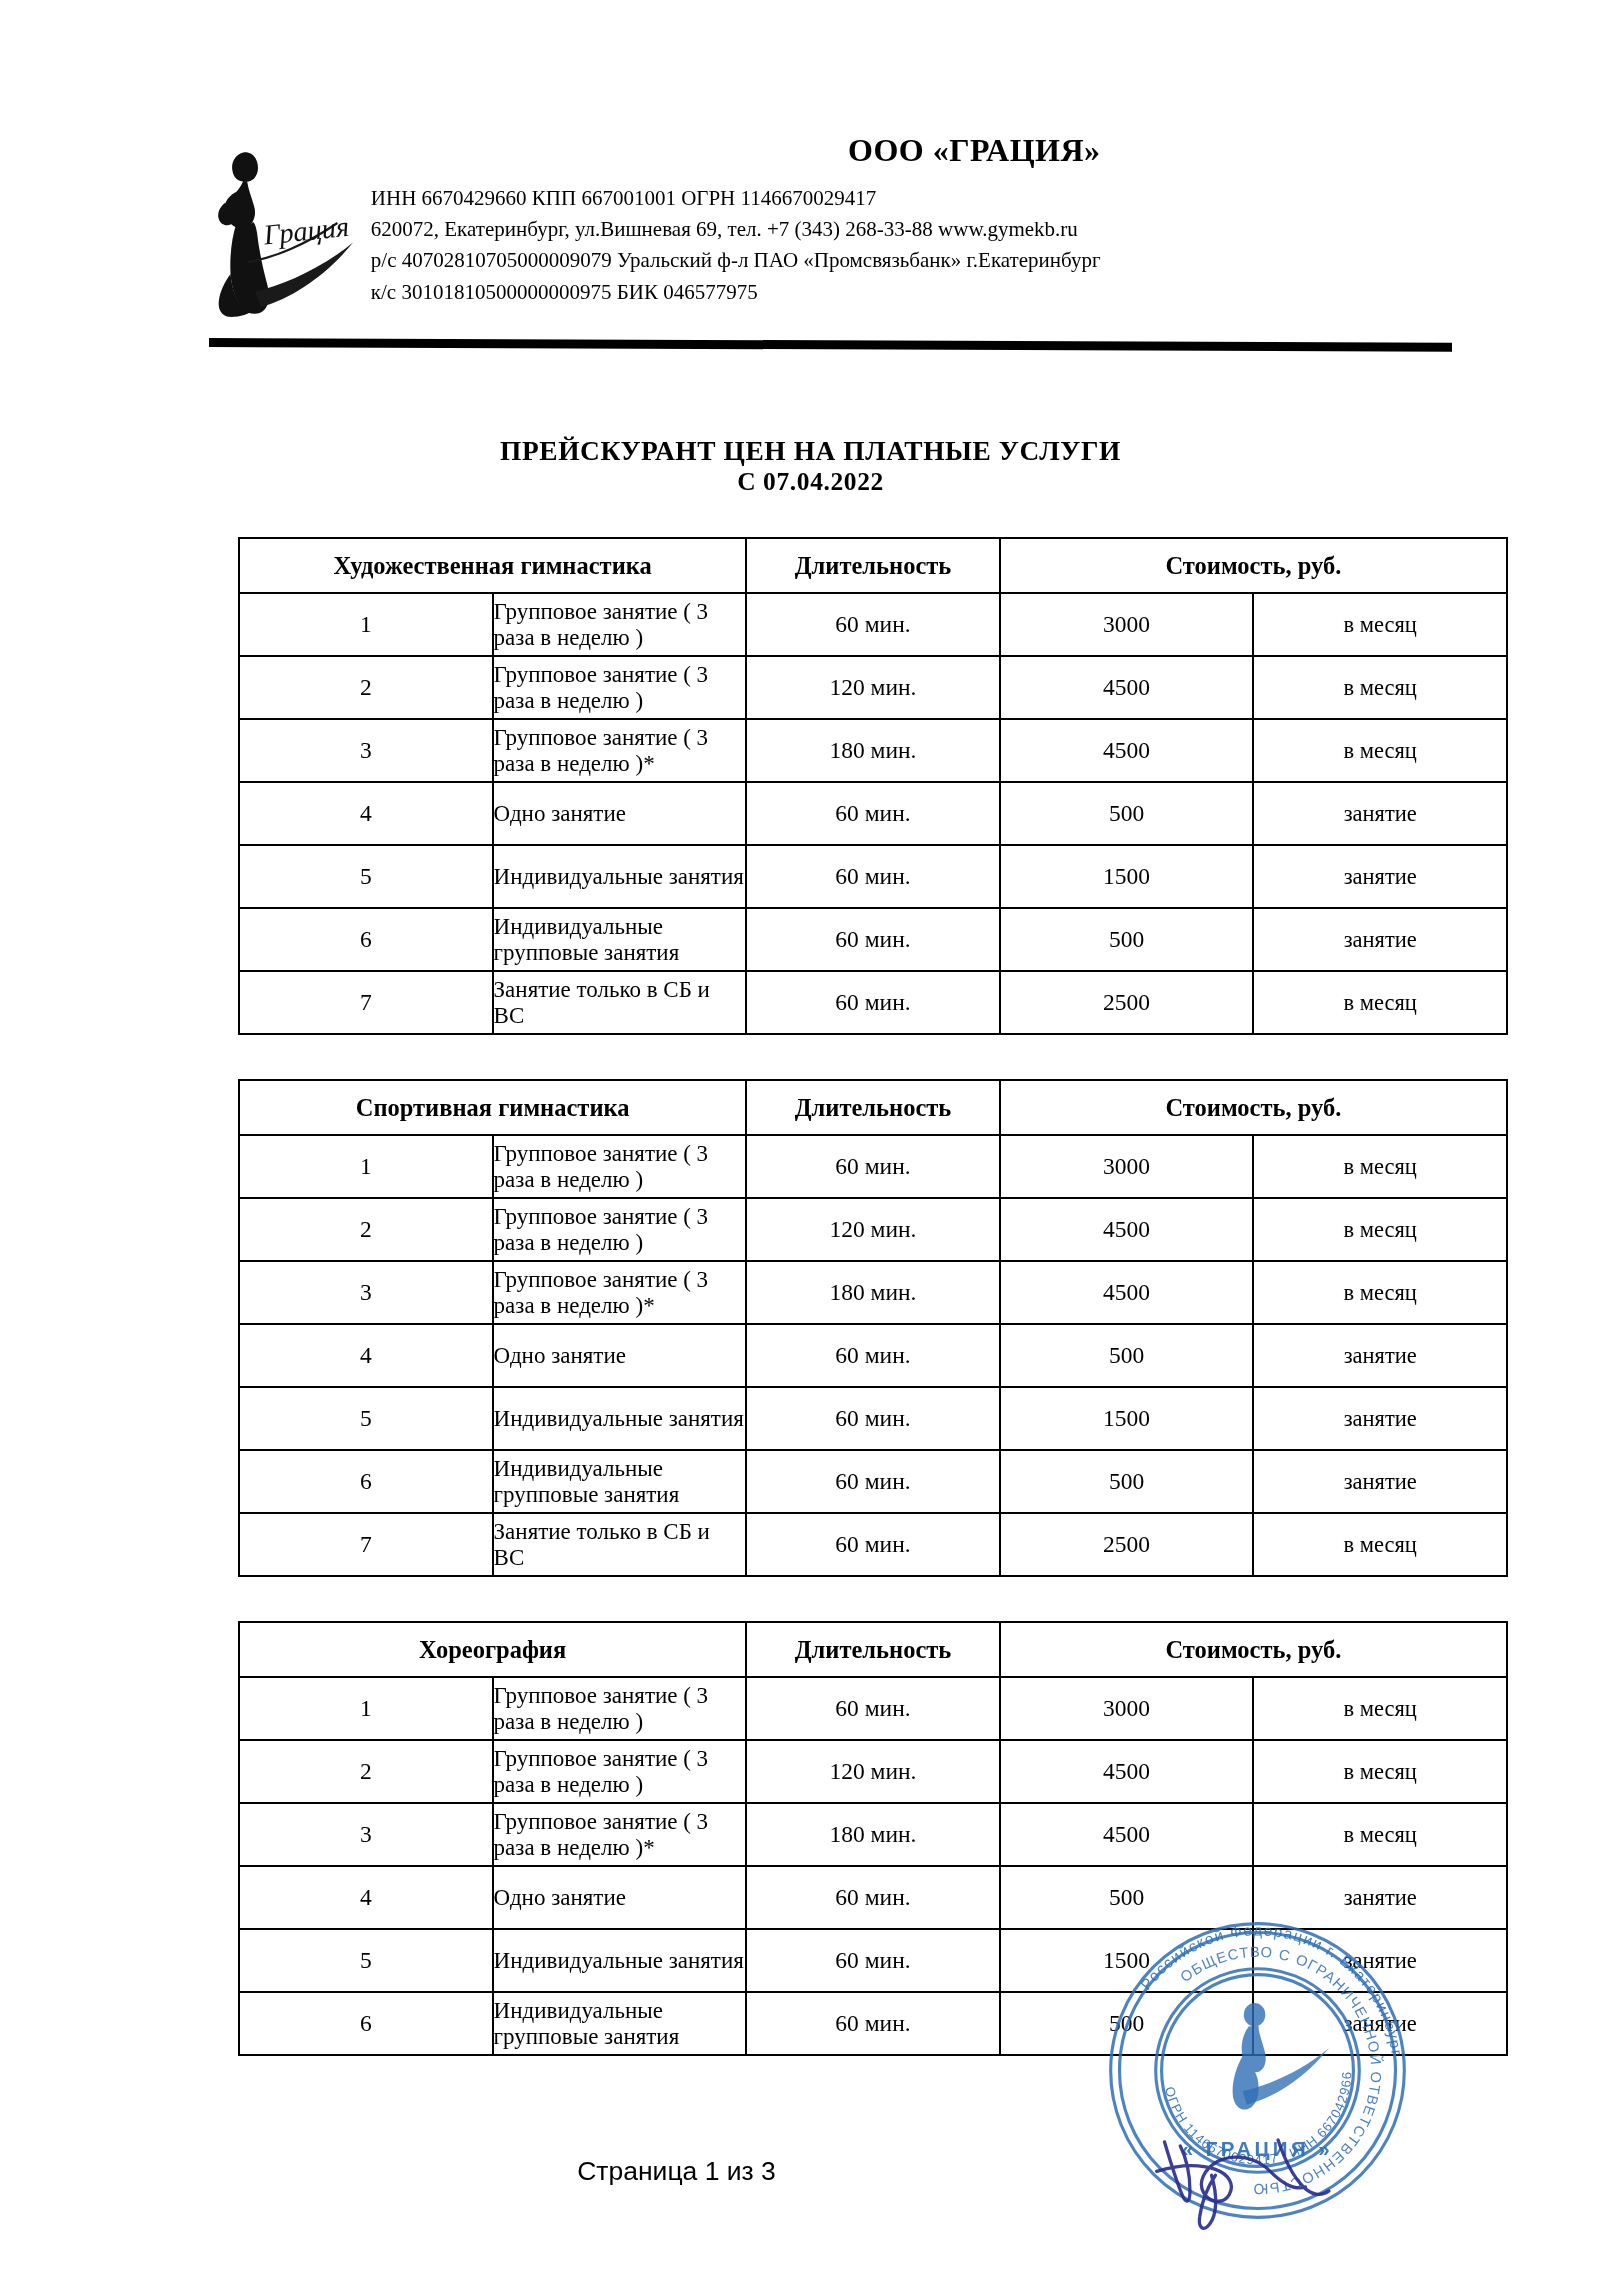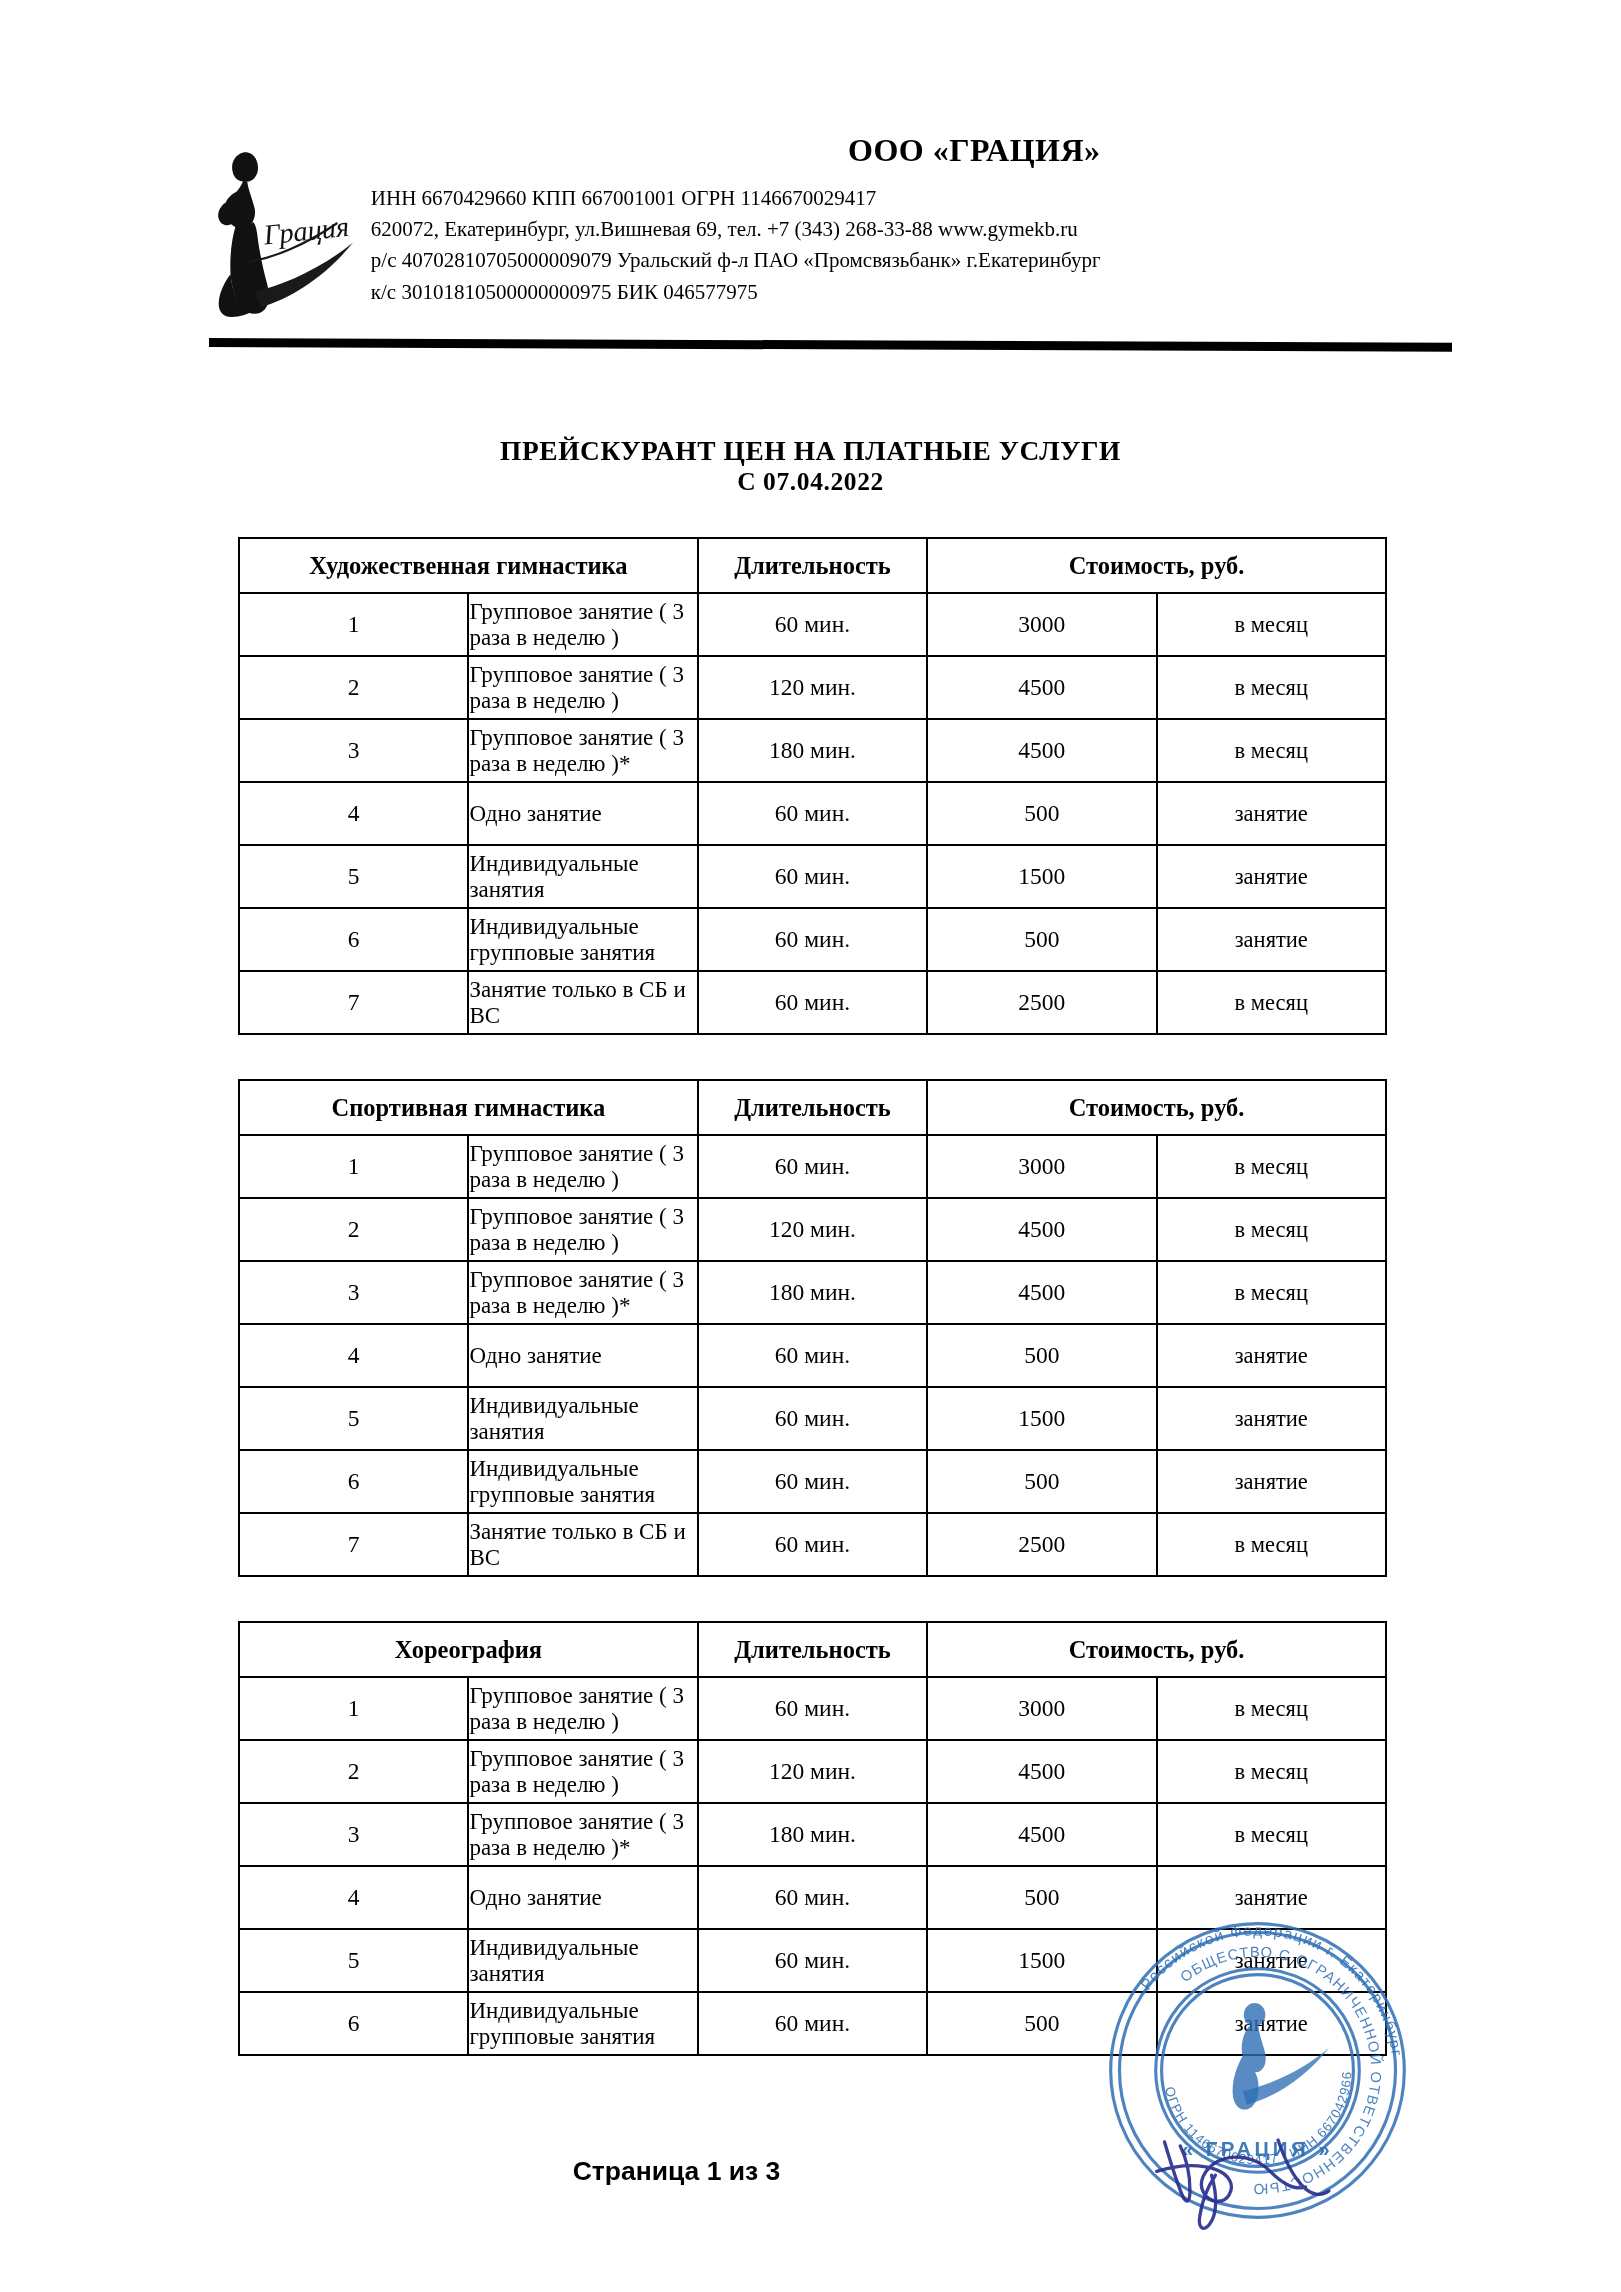--- a/index.html
+++ b/index.html
@@ -86,21 +86,21 @@
   }
 
   
   .tables-wrap {
     position: absolute;
     left: 238px;
     top: 537px;
     width: 1149px;
   }
   table.price {
-    width: 1149px;
+    width: 1270px;
     border-collapse: collapse;
     table-layout: fixed;
     margin-bottom: 44px;
     background: transparent;
   }
   table.price td, table.price th {
     border: 2px solid #000000;
     padding: 0;
     vertical-align: middle;
     background: transparent;
@@ -163,21 +163,20 @@
 
   
   .footer {
     position: absolute;
     left: 0;
     top: 2156px;
     width: 1353px;
     text-align: center;
     font-family: "Liberation Sans", "DejaVu Sans", sans-serif;
     font-size: 26.5px;
-    font-weight: bold;
   }
 </style>
 </head>
 <body>
 
 <div class="page">
 
   <div class="letterhead">
 
     <div class="logo-box">

